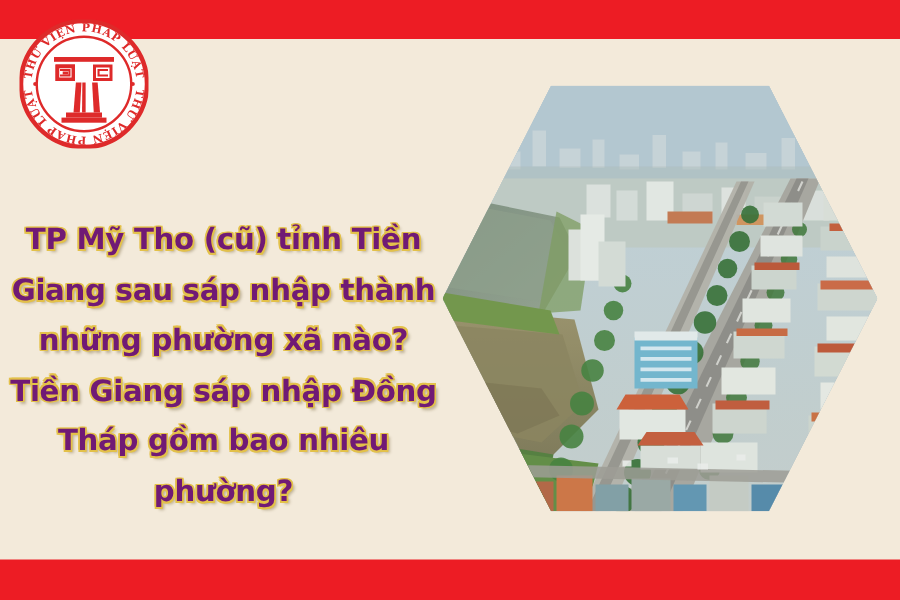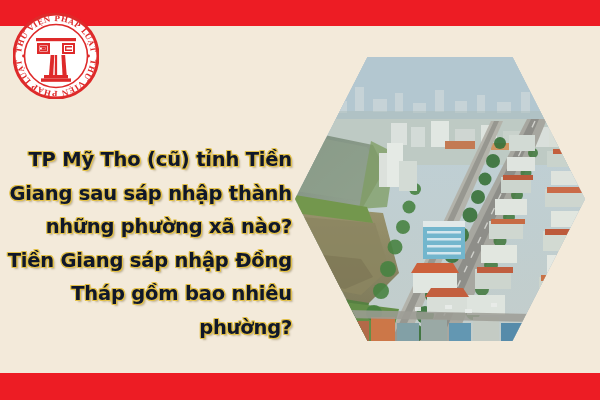--- a/index.html
+++ b/index.html
@@ -46,27 +46,27 @@
     height: 86px;
   }
   .logo svg { display: block; width: 86px; height: 86px; }
 
   
   .headline {
     position: absolute;
     left: 6px;
     top: 143px;
     width: 286px;
-    text-align: right;
+    text-align: center;
     font-family: "DejaVu Sans", sans-serif;
     font-weight: bold;
     font-size: 19.5px;
     line-height: 33.5px;
     letter-spacing: -0.2px;
-    color: #0f172a;
+    color: #701a75;
     -webkit-text-stroke: 0.9px #E3C14A;
     paint-order: stroke fill;
     text-shadow:
        1px 0 0 #E3C14A, -1px 0 0 #E3C14A,
        0 1px 0 #E3C14A, 0 -1px 0 #E3C14A,
        1px 1px 0 #E3C14A, -1px -1px 0 #E3C14A,
        1px -1px 0 #E3C14A, -1px 1px 0 #E3C14A,
        2px 2px 2px rgba(90,70,20,0.35);
     white-space: pre-line;
   }

